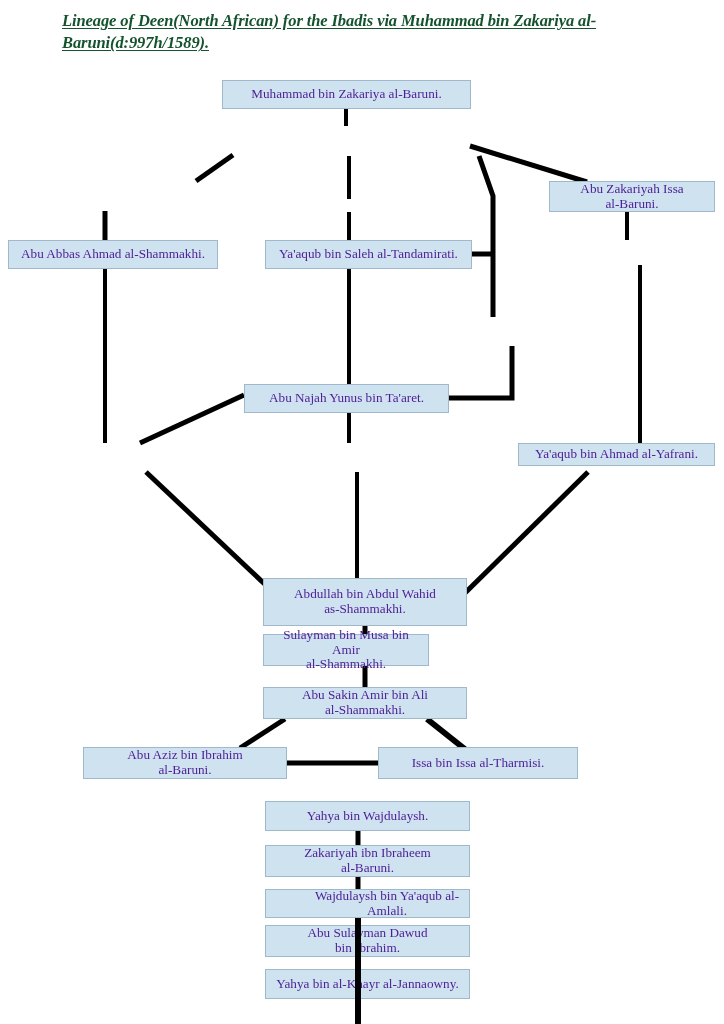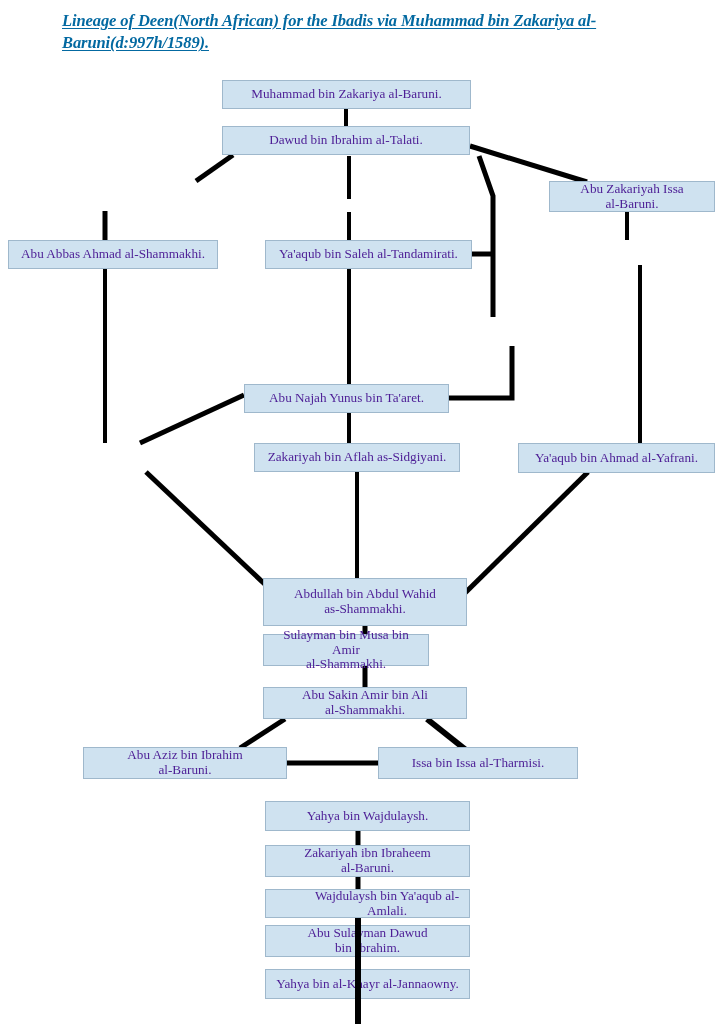--- a/index.html
+++ b/index.html
@@ -26,21 +26,21 @@
   .title {
     position: absolute;
     left: 62px;
     top: 10px;
     width: 600px;
     font-family: "Liberation Serif", "DejaVu Serif", serif;
     font-weight: bold;
     font-style: italic;
     font-size: 16.5px;
     line-height: 1.35;
-    color: #0369a1;
+    color: #14532d;
     text-decoration: underline;
     text-underline-offset: 2px;
     letter-spacing: -0.1px;
   }
 
   .node {
     position: absolute;
     box-sizing: border-box;
     background: #cfe2f0;
     border: 1px solid #9fb8cc;
@@ -124,37 +124,35 @@
       <line x1="287" y1="763" x2="378" y2="763" stroke-width="5"></line>
 
       <line x1="358" y1="831" x2="358" y2="846" stroke-width="5"></line>
 
       <line x1="358" y1="877" x2="358" y2="889" stroke-width="5"></line>
     </g>
   </svg>
 
   <div class="node" style="left:222px; top:80px; width:249px; height:29px;">Muhammad bin Zakariya al-Baruni.</div>
 
-  <div class="node" style="left:222px; top:126px; width:248px; height:29px;">Dawud bin Ibrahim al-Talati.</div>
 
 
   <div class="node" style="left:549px; top:181px; width:166px; height:31px;">Abu Zakariyah Issa
 al-Baruni.</div>
 
   <div class="node" style="left:8px; top:240px; width:210px; height:29px;">Abu Abbas Ahmad al-Shammakhi.</div>
 
   <div class="node" style="left:265px; top:240px; width:207px; height:29px;">Ya'aqub bin Saleh al-Tandamirati.</div>
 
 
   <div class="node" style="left:244px; top:384px; width:205px; height:29px;">Abu Najah Yunus bin Ta'aret.</div>
 
 
-  <div class="node" style="left:254px; top:443px; width:206px; height:29px;">Zakariyah bin Aflah as-Sidgiyani.</div>
 
-  <div class="node" style="left:518px; top:443px; width:197px; height:30px;">Ya'aqub bin Ahmad al-Yafrani.</div>
+  <div class="node" style="left:518px; top:443px; width:197px; height:23px;">Ya'aqub bin Ahmad al-Yafrani.</div>
 
   <div class="node" style="left:263px; top:578px; width:204px; height:48px;">Abdullah bin Abdul Wahid
 as-Shammakhi.</div>
 
   <div class="node" style="left:263px; top:634px; width:166px; height:32px;">Sulayman bin Musa bin Amir
 al-Shammakhi.</div>
 
   <div class="node" style="left:263px; top:687px; width:204px; height:32px;">Abu Sakin Amir bin Ali
 al-Shammakhi.</div>
 

